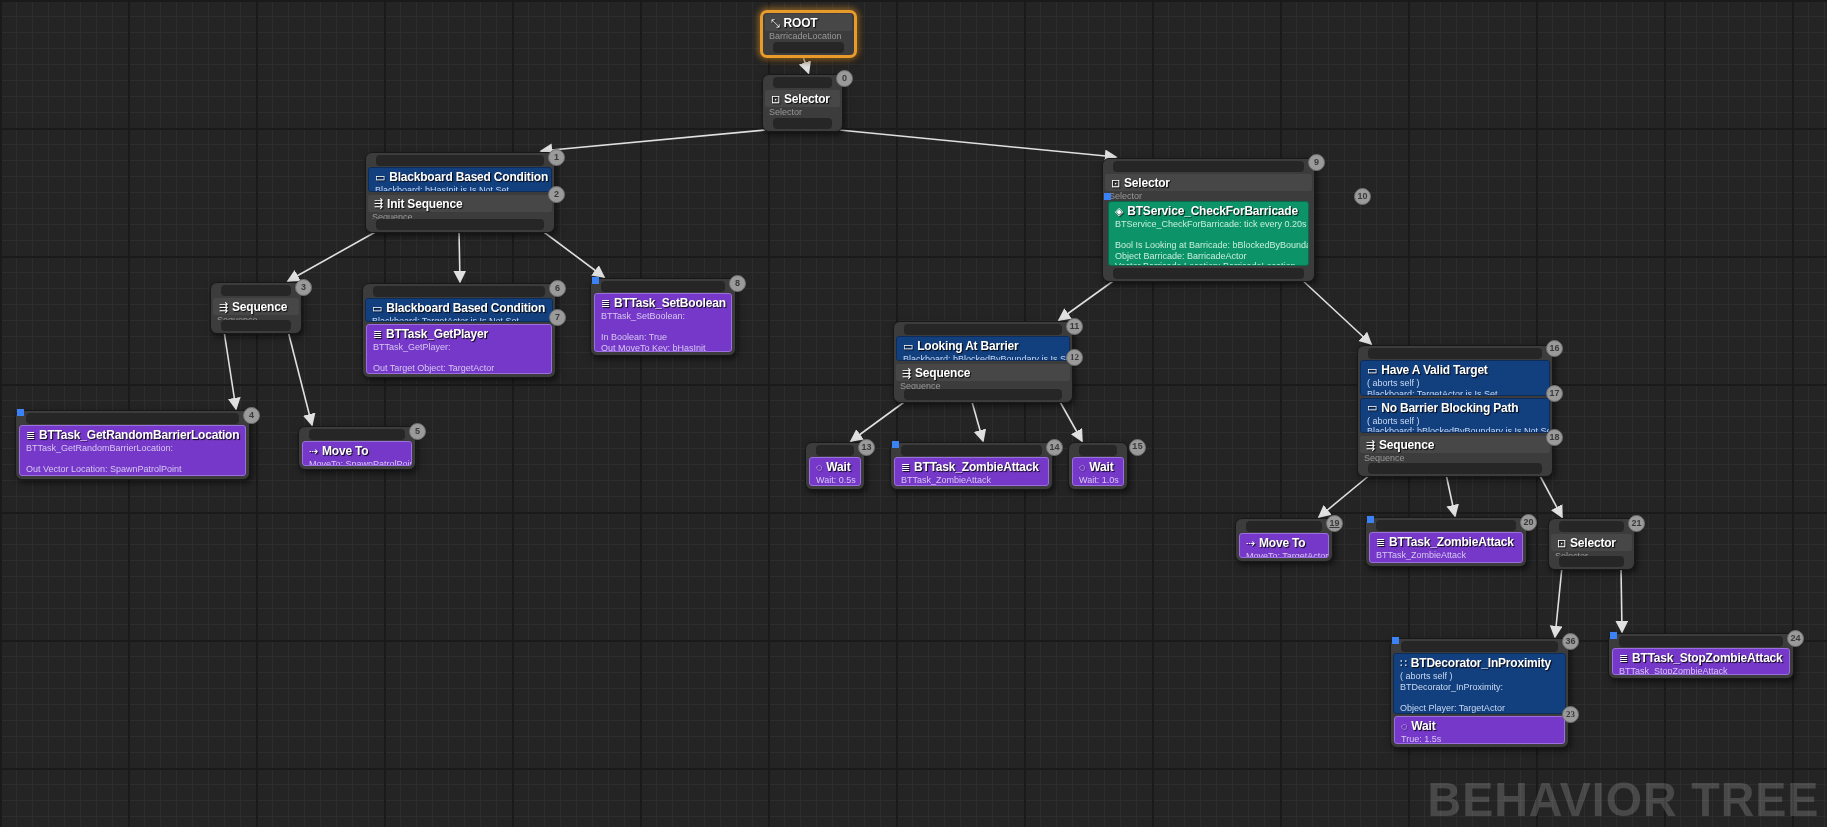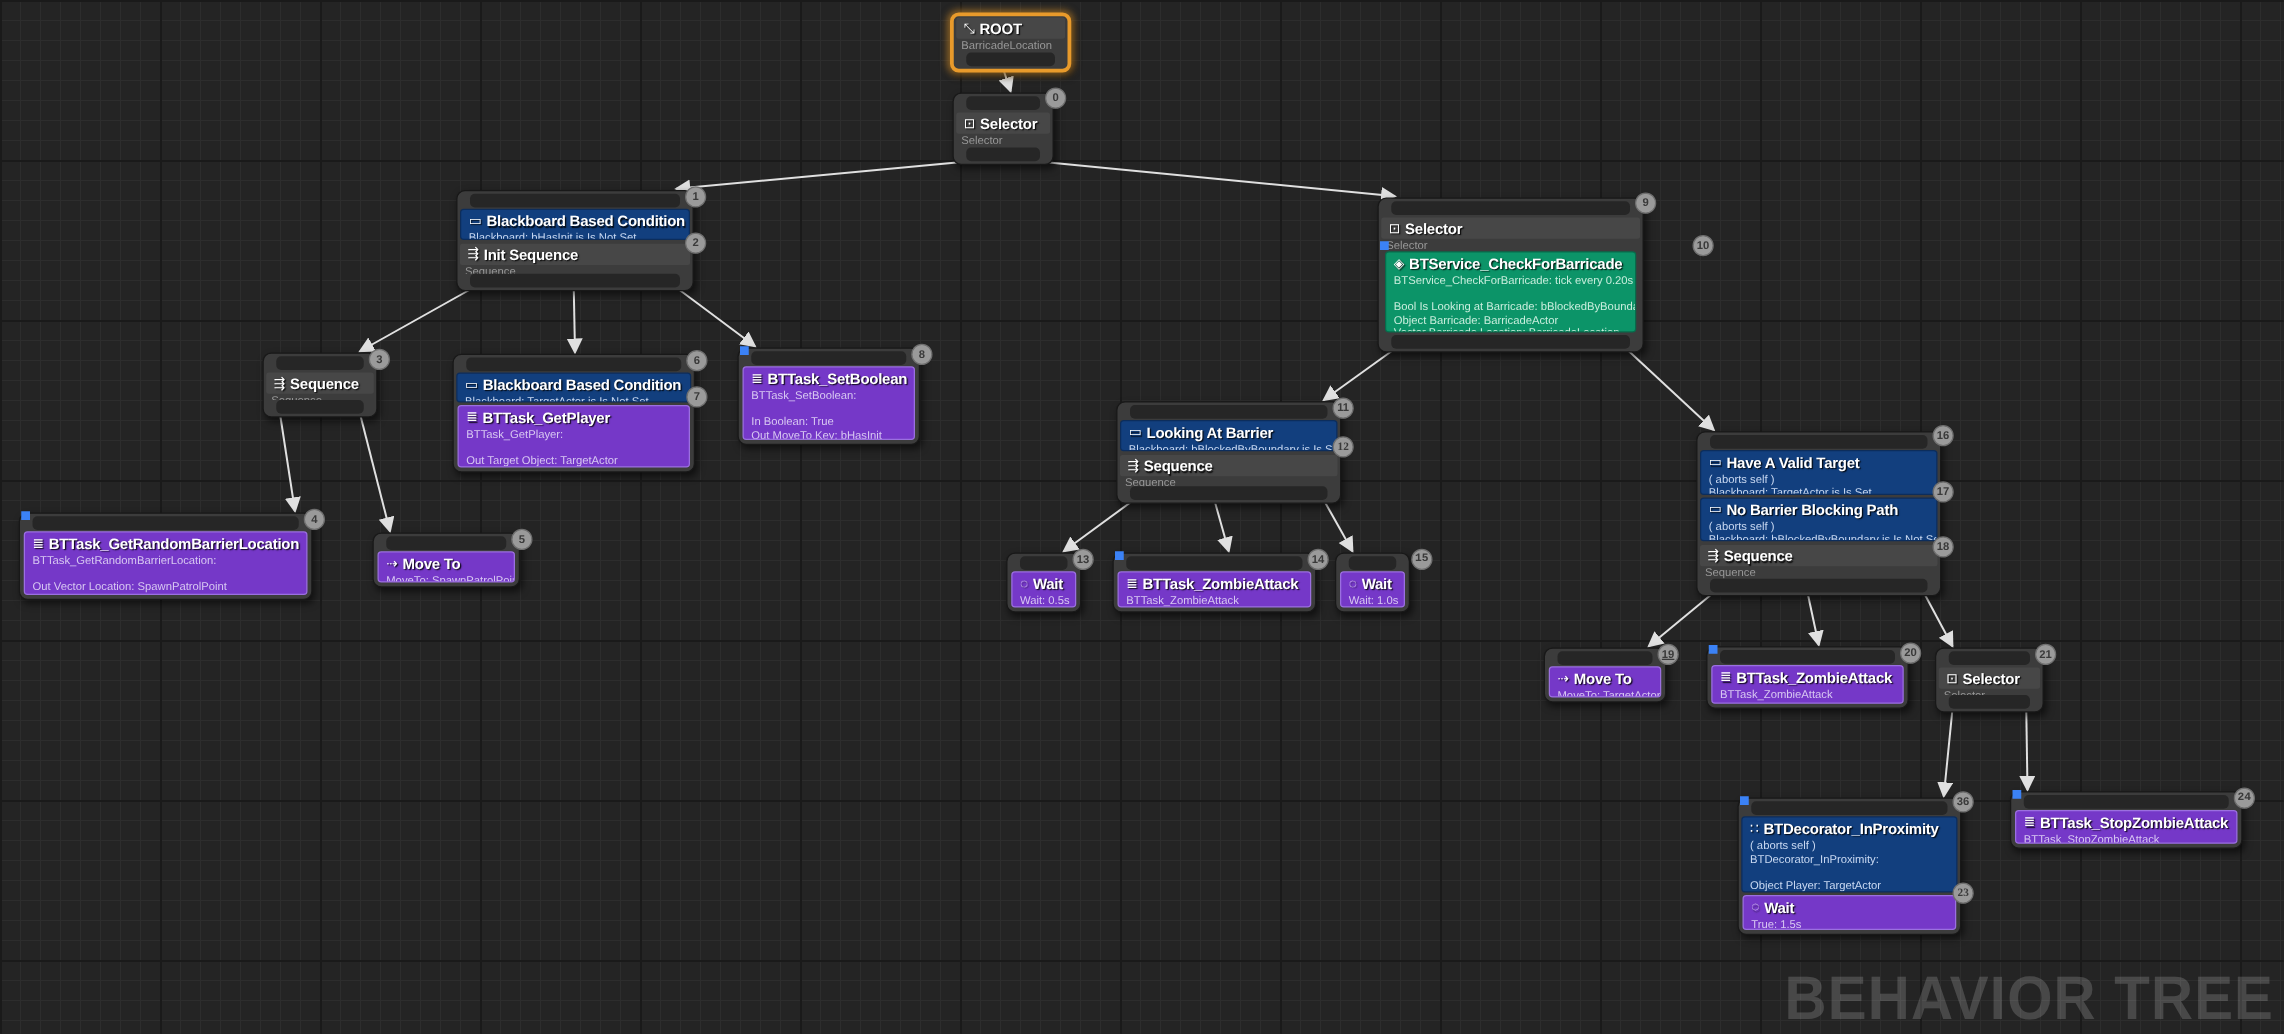--- a/index.html
+++ b/index.html
@@ -370,16 +370,16 @@
     <div class="node" style="left: 1608px; top: 633px; width: 186px; height: 46px;">
       <div class="corner-sq" style="top: -2px;"></div>
       <div class="cap top"></div>
       <div class="sec task">
         <div class="trow">
           <span class="ticon">≣</span>
           <span>BTTask_StopZombieAttack</span>
         </div>
         <div class="sub">BTTask_StopZombieAttack</div>
       </div>
-      <div class="badge" style="left: 178px; top: -4px; font-family: Liberation Mono, monospace;">24</div>
+      <div class="badge" style="left: 178px; top: -4px;">24</div>
     </div>
   </div>
 <div id="watermark">BEHAVIOR TREE</div>
 
 </body></html>

